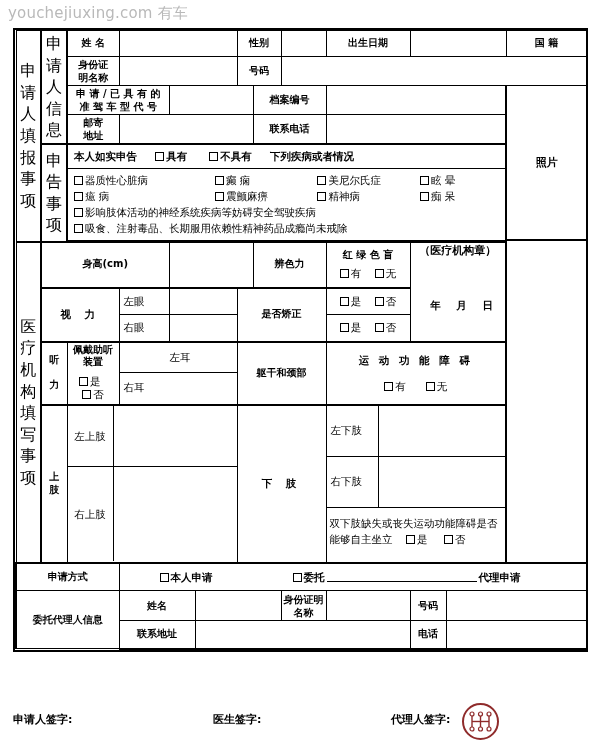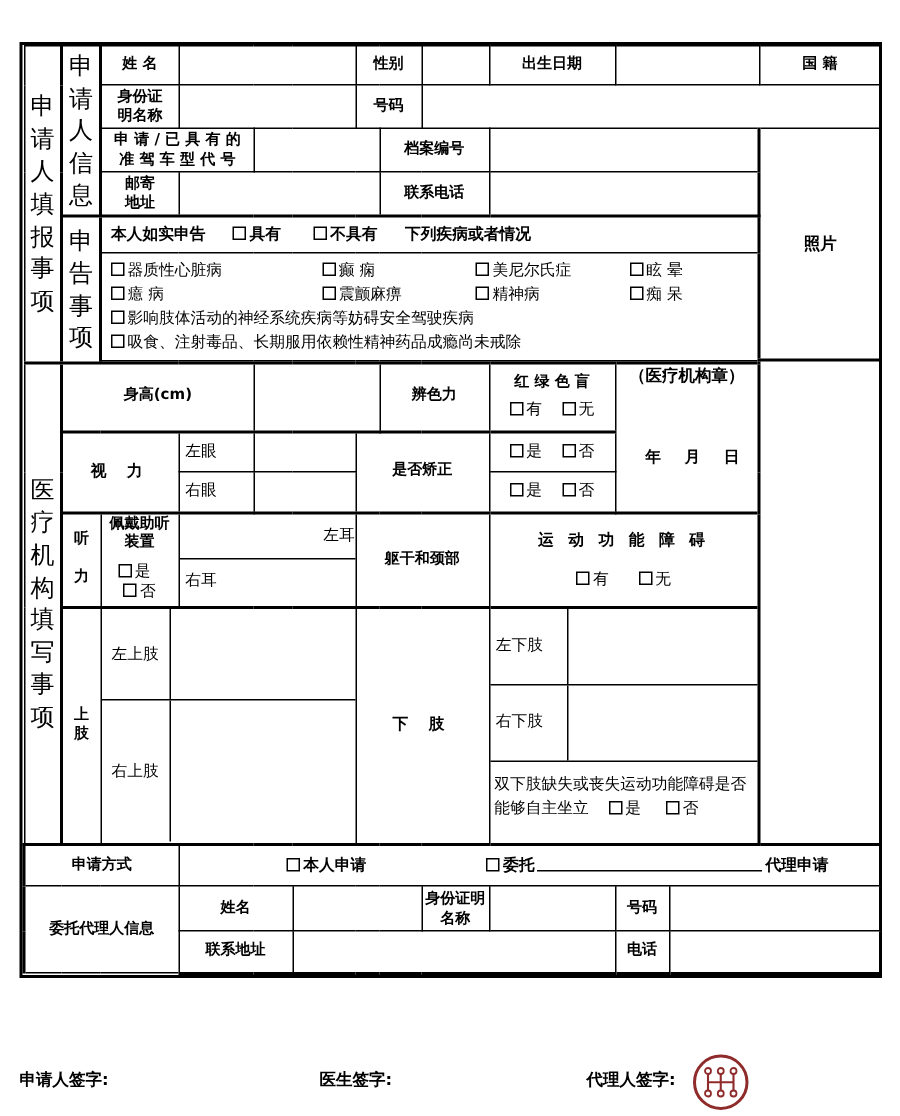--- a/index.html
+++ b/index.html
@@ -98,20 +98,21 @@
     position:absolute;left:462px;top:703px;width:37px;height:37px;
     border-radius:50%;border:2px solid #8f2b2b;box-sizing:border-box;
   }
   .logo svg{display:block;}
 </style>
 </head>
 <body>
 
 <div class="page">
 
+  <div class="watermark">youchejiuxing.com 有车</div>
 
   <div class="frame">
     <table>
       <colgroup>
         <col style="width:25px">
         <col style="width:26px">
         <col style="width:52px">
         <col style="width:50px">
         <col style="width:26px">
         <col style="width:42px">
@@ -272,21 +273,21 @@
 
       <tr style="height:58px">
         <td class="lbl thick-t">听<br><br>力</td>
         <td class="thick-t" style="vertical-align:bottom;padding-bottom:3px">
           <div class="lbl" style="margin-bottom:6px">佩戴助听装置</div>
           <span class="opt"><i class="cb"></i><span>是</span></span>
           &nbsp;
           <span class="opt"><i class="cb"></i><span>否</span></span>
         </td>
         <td class="thick-t" colspan="3" style="padding:0">
-          <div style="border-bottom:1px solid #000;height:28px;text-align:right;padding:6px 0 0 4px;box-sizing:border-box">
+          <div style="border-bottom:1px solid #000;height:28px;text-align:center;padding:6px 0 0 4px;box-sizing:border-box">
             <span>左耳</span>
             <span></span>
           </div>
           <div style="height:29px;text-align:left;padding:8px 0 0 4px;box-sizing:border-box">
             <span>右耳</span>
             <span></span>
           </div>
         </td>
         <td class="lbl thick-t" colspan="3">躯干和颈部</td>
         <td class="thick-t thick-r" colspan="4">
@@ -324,21 +325,21 @@
             &nbsp;&nbsp;
             <span class="opt"><i class="cb"></i><span>是</span></span>
             &nbsp;&nbsp;&nbsp;
             <span class="opt"><i class="cb"></i><span>否</span></span>
           </div>
         </td>
       </tr>
 
       <tr style="height:28px">
         <td class="lbl thick-t thick-l" colspan="3">申请方式</td>
-        <td class="thick-t thick-r" colspan="11" style="text-align:center;padding-left:40px">
+        <td class="thick-t thick-r" colspan="11" style="text-align:left;padding-left:40px">
           <span class="opt"><i class="cb"></i><b>本人申请</b></span>
           &nbsp;&nbsp;&nbsp;&nbsp;&nbsp;&nbsp;&nbsp;&nbsp;&nbsp;&nbsp;&nbsp;&nbsp;&nbsp;&nbsp;&nbsp;&nbsp;&nbsp;&nbsp;&nbsp;&nbsp;&nbsp;&nbsp;
           <span class="opt"><i class="cb"></i><b>委托</b></span><span class="dotline"></span><b>代理申请</b>
         </td>
       </tr>
 
       <tr style="height:30px">
         <td class="lbl thick-l" colspan="3" rowspan="2">委托代理人信息</td>
         <td class="lbl" colspan="2">姓名</td>
         <td class="blank" colspan="3"></td>

